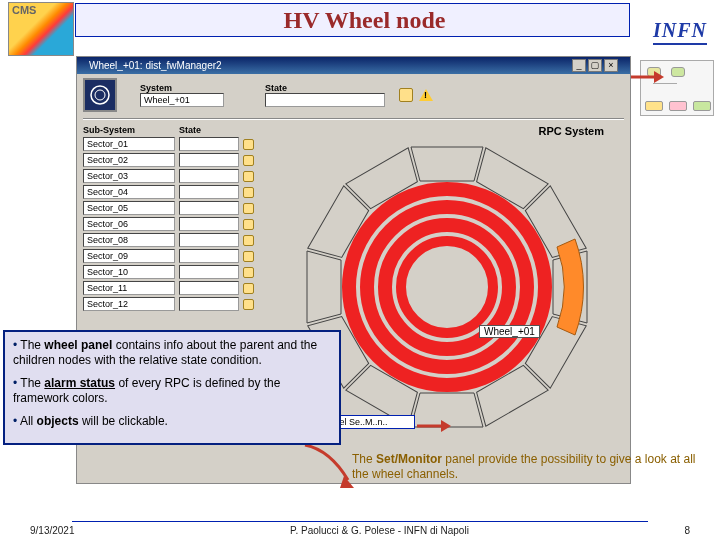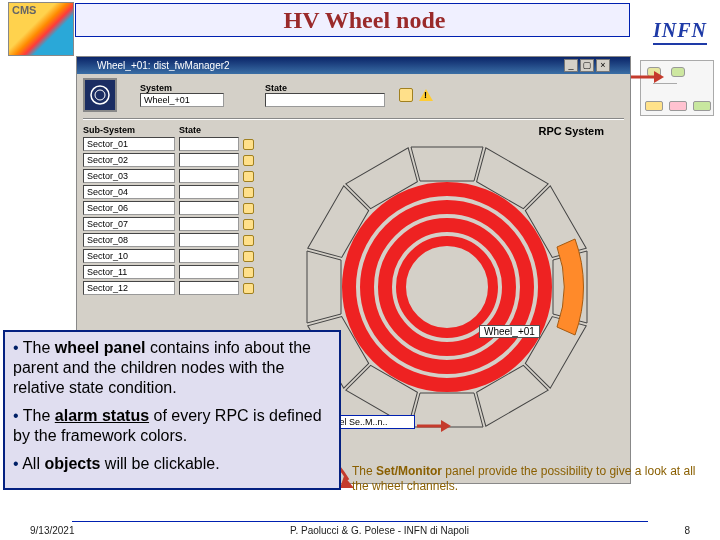--- a/index.html
+++ b/index.html
@@ -12,21 +12,21 @@
   .title-bar span { color: #9a2a2a; font-family: Georgia, 'Times New Roman', serif; font-weight: bold; font-size: 24px; margin-left: 24px; }
   .logo-cms { position:absolute; left: 8px; top: 2px; width: 66px; height: 54px;
               background: linear-gradient(135deg,#ffd24d 40%, #ff8a00 50%, #ff3b3b 58%, #2aa8d8 66%); border:1px solid #888; }
   .logo-cms::after { content:"CMS"; position:absolute; top:1px; left:3px; font-size:11px; font-weight:bold; color:#666; }
   .logo-infn { position:absolute; right:6px; top:4px; width:68px; height:32px; font-family: Georgia, serif;
                font-style: italic; font-weight:bold; color:#1e3aa7; font-size:20px; letter-spacing:1px; display:flex; align-items:center; justify-content:center;}
   .logo-infn .txt { border-bottom:2px solid #1e3aa7; padding-bottom:1px;margin-top:24px;}
 
   
   .window { position:absolute; left:76px; top:56px; width:555px; height:428px; background:#d4d0c8; border:1px solid #888; }
-  .win-title { height:17px; background:linear-gradient(#0a2468,#3a6ea5); color:#fff; font-size:10px; display:flex; align-items:center; padding:0 20px; justify-content:space-between;gap:16px;}
+  .win-title { height:17px; background:linear-gradient(#0a2468,#3a6ea5); color:#fff; font-size:10px; display:flex; align-items:center; padding:0 12px; justify-content:space-between;gap:16px;}
   .win-ctrls { display:flex; gap:2px; }
   .win-btn { width:14px; height:13px; background:#d4d0c8; border:1px solid #777; font-size:9px; line-height:11px; text-align:center; color:#000;}
   .panel { background:#d4d0c8; }
 
   .sys-row { display:flex; align-items:center; gap:8px; padding:4px 6px 2px 6px; }
   .sys-row .blk { width:34px; height:34px; background:#1b2d63; border:2px solid #888; display:flex; align-items:center; justify-content:center;}
   .sys-row .blk svg { width:24px; height:24px;}
   .grp { display:flex; flex-direction:column; font-size:9px;padding-left:15px; }
   .grp .lbl { font-weight:bold; }
   .field { background:#fff; border:1px inset #999; height:14px; font-size:9px; padding:0 3px; display:flex; align-items:center; }
@@ -48,28 +48,28 @@
   .row .tiny { width:11px; height:11px; background:#ffe08a; border:1px solid #a08020; border-radius:2px;}
 
   .right { flex:1; position:relative; }
   .rpc-title { position:absolute; top:2px; right:26px; font-size:11px; font-weight:bold; }
 
   .wheel-wrap { position:absolute; left:18px; top:14px; width:300px; height:300px; display:flex; align-items:center; justify-content:center;}
   .wheel-tag { position:absolute; left:200px; top:202px; background:#fff; border:1px solid #555; font-size:10px; padding:0 4px;}
 
   
   .overlay { position:absolute; left:3px; top:330px; width:338px; background:#e0def0;
-             border:2px solid #042080; font-size:16px; font-family: Tahoma, Verdana, sans-serif;
+             border:2px solid #042080; font-size:12px; font-family: Tahoma, Verdana, sans-serif;
              padding:6px 8px; line-height:1.25; }
   .overlay ul { list-style:none; }
   .overlay li { margin-bottom:8px; }
   .overlay li::before { content:"• "; color:#002066; }
 
   
-  .anno-right { position:absolute; left:352px; top:464px; width:345px; font-size:12px;
+  .anno-right { position:absolute; left:352px; top:452px; width:345px; font-size:12px;
                 color:#8a5f00; font-family: Tahoma, sans-serif; line-height:1.25; }
   .anno-right b { color:#8a5f00;}
 
   
   .setmon { position:absolute; left:240px; top:358px; width:98px; height:14px; border:1px solid #0020b0;
             font-size:9px; display:flex; align-items:center; padding-left:3px; background:#fff;}
   .setmon-arrow { position:absolute; left:340px; top:360px; }
 
   
   .footer { position:absolute; left:0; bottom:2px; width:720px; height:16px; display:flex;
@@ -174,31 +174,36 @@
                 <div class="name">Sector_03</div>
                 <div class="st"></div>
                 <div class="tiny"></div>
               </div>
               <div class="row">
                 <div class="name">Sector_04</div>
                 <div class="st"></div>
                 <div class="tiny"></div>
               </div>
               <div class="row">
+                <div class="name">Sector_05</div>
+                <div class="st"></div>
+                <div class="tiny"></div>
+              </div>
+              <div class="row">
                 <div class="name">Sector_06</div>
                 <div class="st"></div>
                 <div class="tiny"></div>
               </div>
               <div class="row">
-                <div class="name">Sector_07</div>
-                <div class="st"></div>
-                <div class="tiny"></div>
-              </div>
-              <div class="row">
                 <div class="name">Sector_08</div>
+                <div class="st"></div>
+                <div class="tiny"></div>
+              </div>
+              <div class="row">
+                <div class="name">Sector_09</div>
                 <div class="st"></div>
                 <div class="tiny"></div>
               </div>
               <div class="row">
                 <div class="name">Sector_10</div>
                 <div class="st"></div>
                 <div class="tiny"></div>
               </div>
               <div class="row">
                 <div class="name">Sector_11</div>

